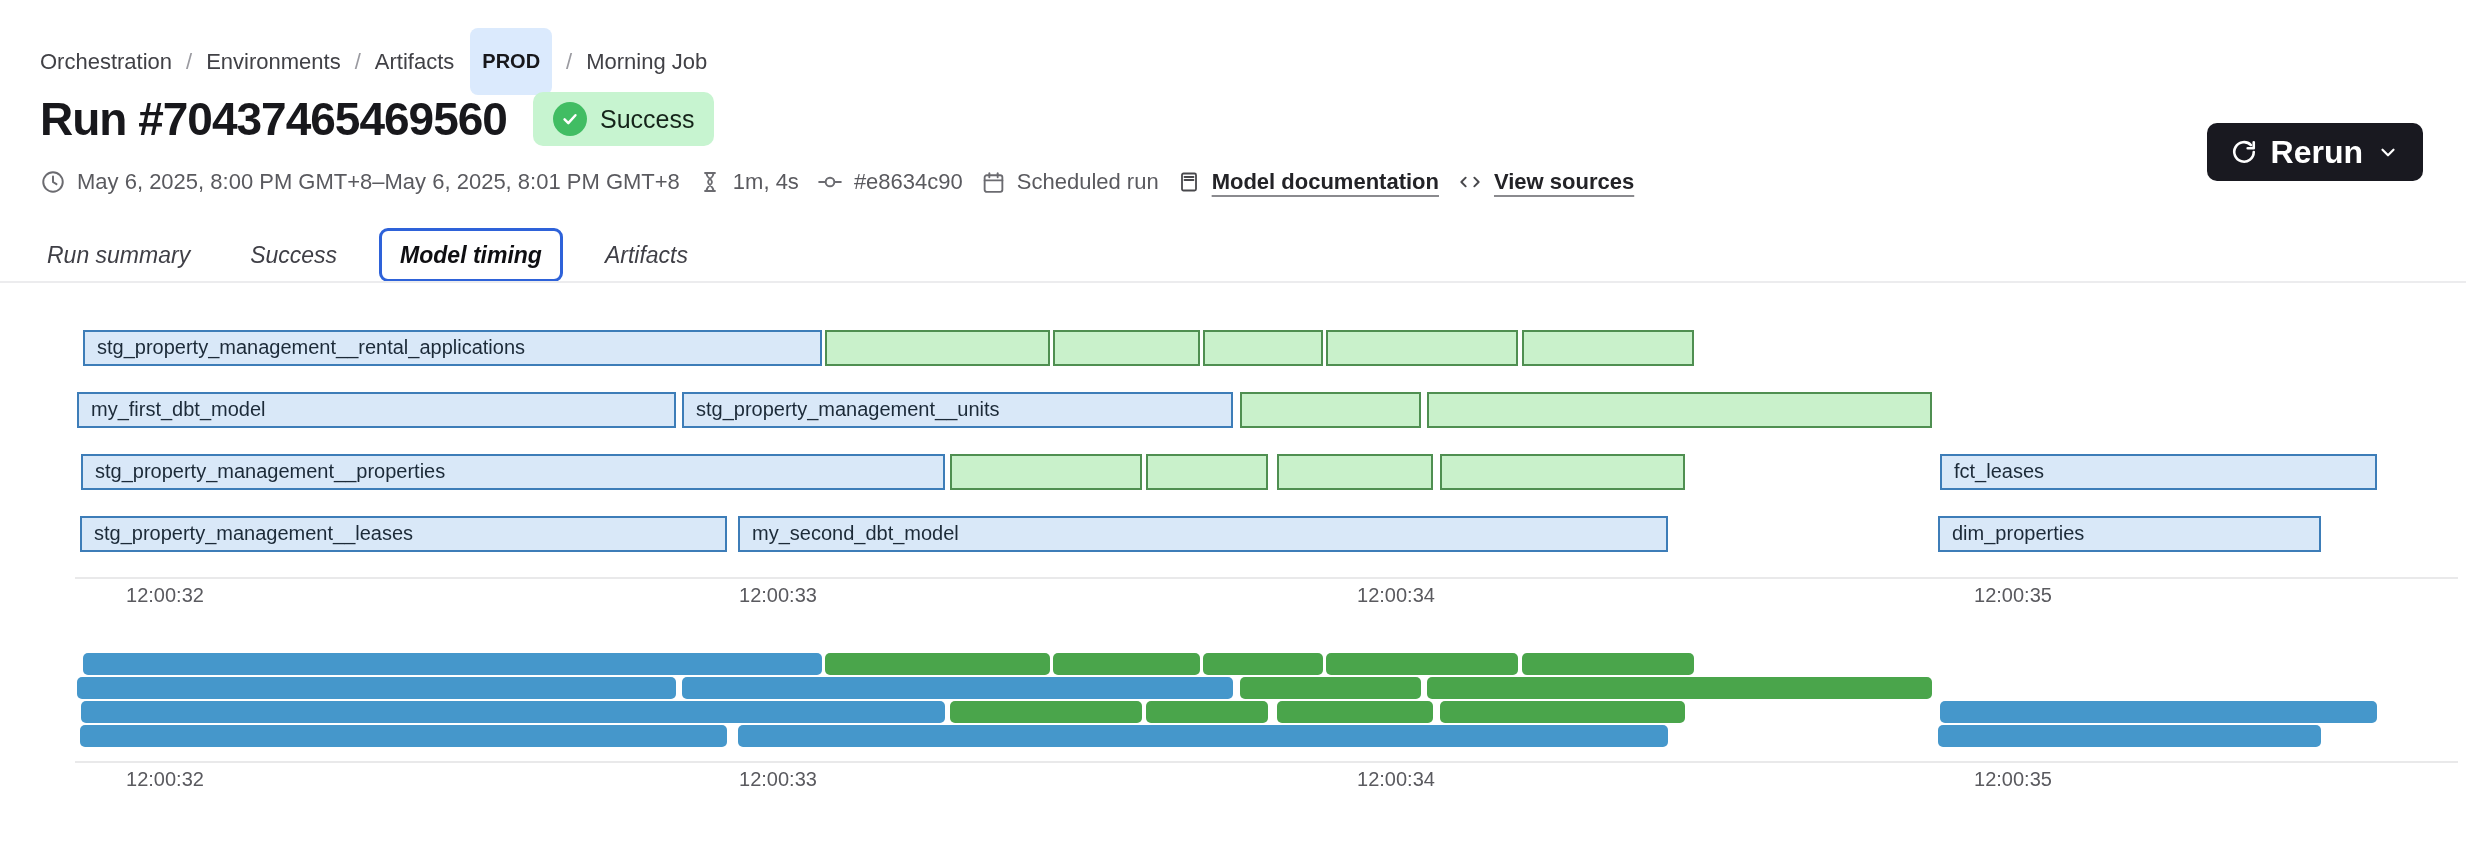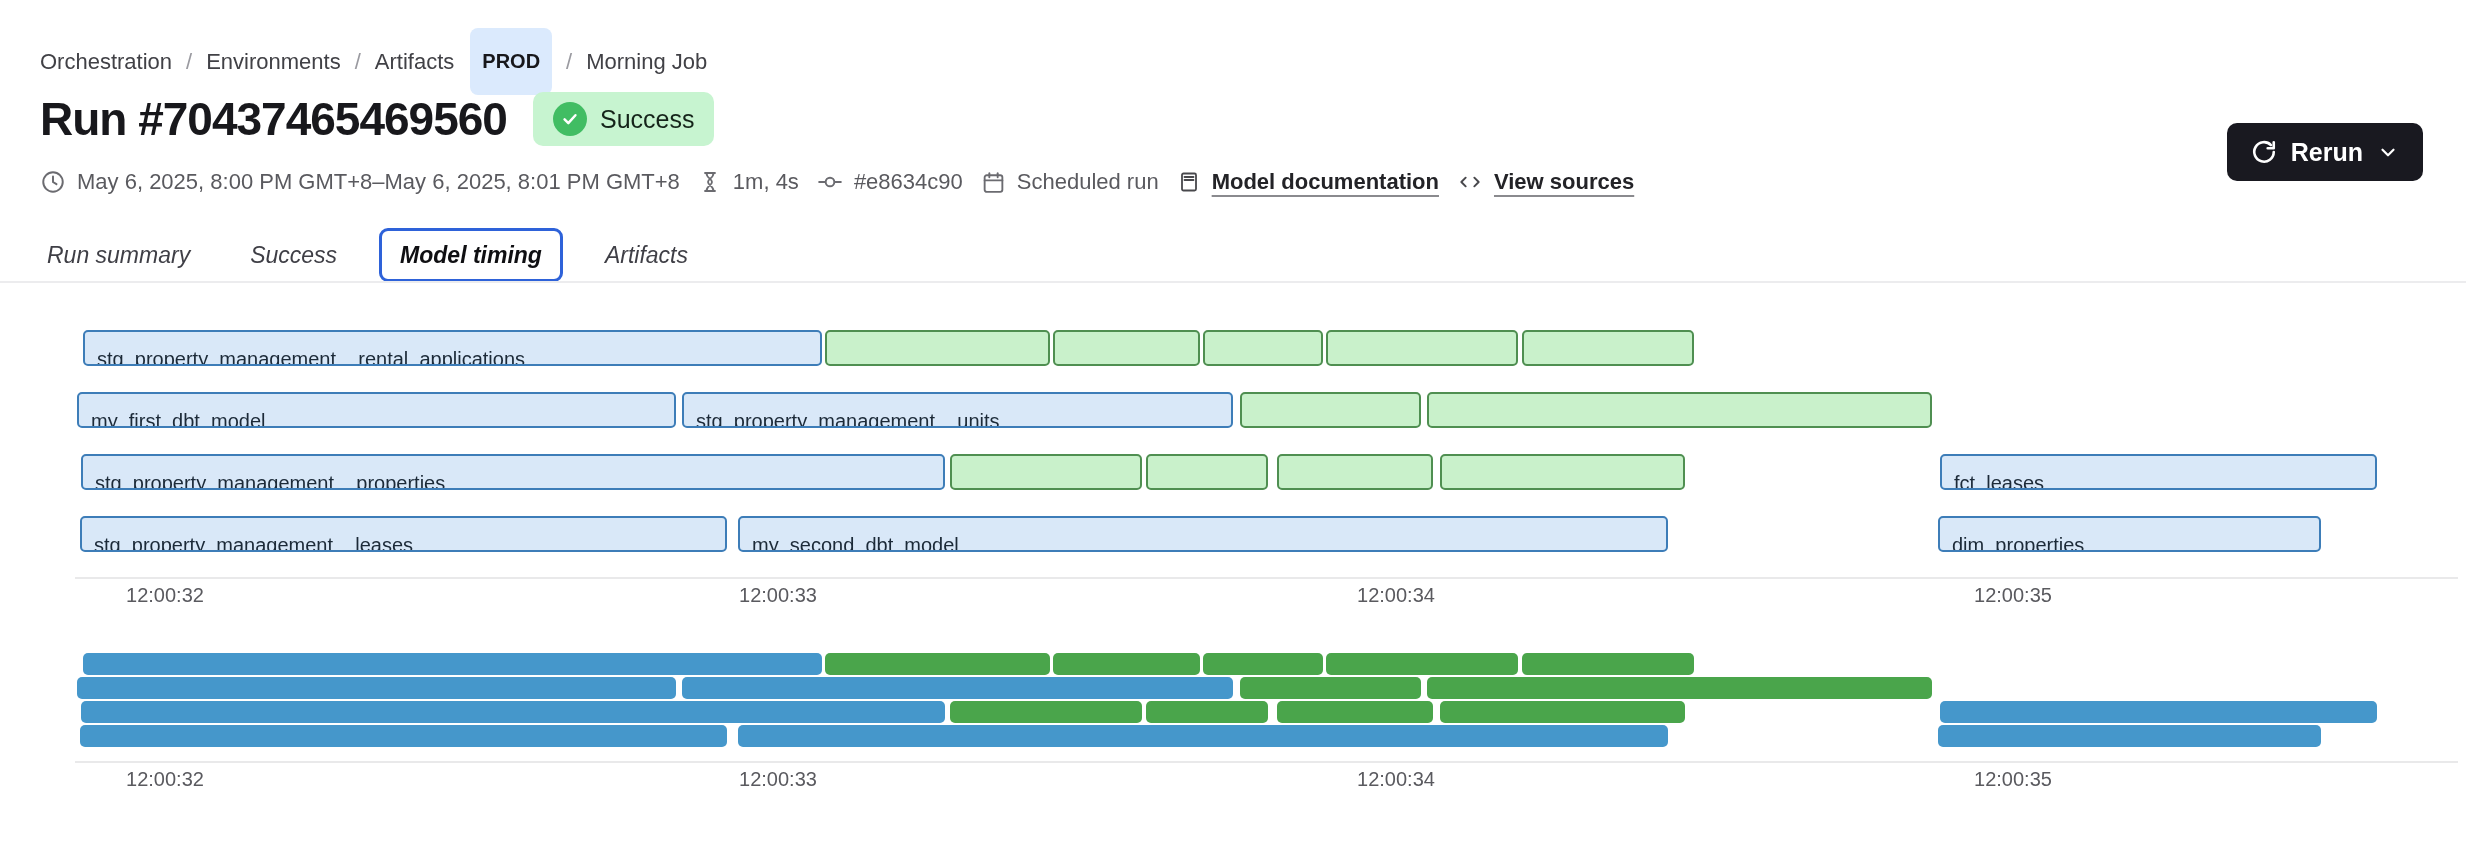--- a/index.html
+++ b/index.html
@@ -19,41 +19,41 @@
   .run-title{font-size:46px;font-weight:700;letter-spacing:-1px;color:#18181c;}
   .status-badge{display:flex;align-items:center;gap:13px;background:var(--success-bg,#c7f4d0);
                 height:54px;padding:0 20px;border-radius:10px;}
   .check-circle{width:34px;height:34px;border-radius:50%;background:var(--success-icon,#41bd63);
                 display:flex;align-items:center;justify-content:center;}
   .status-label{font-size:25px;font-weight:500;color:#15241a;}
 
   
   .rerun-btn{position:absolute;top:123px;right:43px;height:58px;display:flex;align-items:center;
              gap:14px;padding:0 24px;background:var(--btn-bg,#191920);color:#fff;border:none;
-             border-radius:10px;font-family:inherit;font-size:25px;font-weight:700;cursor:pointer;}
+             border-radius:10px;font-family:inherit;font-size:32px;font-weight:700;cursor:pointer;}
 
   
   .meta-row{position:absolute;top:169px;left:40px;display:flex;align-items:center;gap:18px;
             font-size:22px;color:#5a5a5f;}
   .meta-item{display:flex;align-items:center;gap:11px;white-space:nowrap;}
   .meta-link{color:#232327;font-weight:700;text-decoration:underline;text-decoration-color:#8a8a8e;
              text-decoration-thickness:2px;text-underline-offset:6px;cursor:pointer;}
   .meta-icon{flex:0 0 auto;}
 
   
   .tabs{position:absolute;top:222px;left:47px;display:flex;align-items:center;gap:60px;font-style:italic;}
   .tab{font-size:23px;line-height:28px;font-weight:500;color:#3f3f46;padding:10px 0;cursor:pointer;}
   .tab.selected{color:#0f0f12;font-weight:700;padding:10px 18px;margin:6px -18px;
                 border:3px solid var(--accent,#2e62d9);border-radius:9px;background:#fff;}
   .tabs-divider{position:absolute;top:281px;left:0;width:2466px;height:2px;background:#ececee;}
 
   
   .gantt-row{position:absolute;left:0;right:0;height:36px;}
-  .bar{position:absolute;top:0;height:36px;box-sizing:border-box;border-radius:5px;border:2px solid;
-       font-size:20px;line-height:31px;padding:12px 12px;white-space:nowrap;overflow:hidden;
+  .bar{position:absolute;top:0;height:36px;box-sizing:border-box;border-radius:0;border:2px solid;
+       font-size:20px;line-height:31px;padding:0 12px;white-space:nowrap;overflow:hidden;
        color:#1c2a38;cursor:pointer;}
   .bar.blue{background:var(--bar-blue-fill,#d9e8f8);border-color:var(--bar-blue-border,#3d7db8);}
   .bar.green{background:var(--bar-green-fill,#c9f1cb);border-color:var(--bar-green-border,#4f8f51);}
 
   .chart-divider{position:absolute;left:75px;width:2383px;height:2px;background:#e9e9ea;}
   .axis span{position:absolute;transform:translateX(-50%);font-size:20px;color:#5a5a5f;white-space:nowrap;}
 
   
   .mini-row{position:absolute;left:0;right:0;height:22px;}
   .mini-bar{position:absolute;top:0;height:22px;border-radius:5px;}

